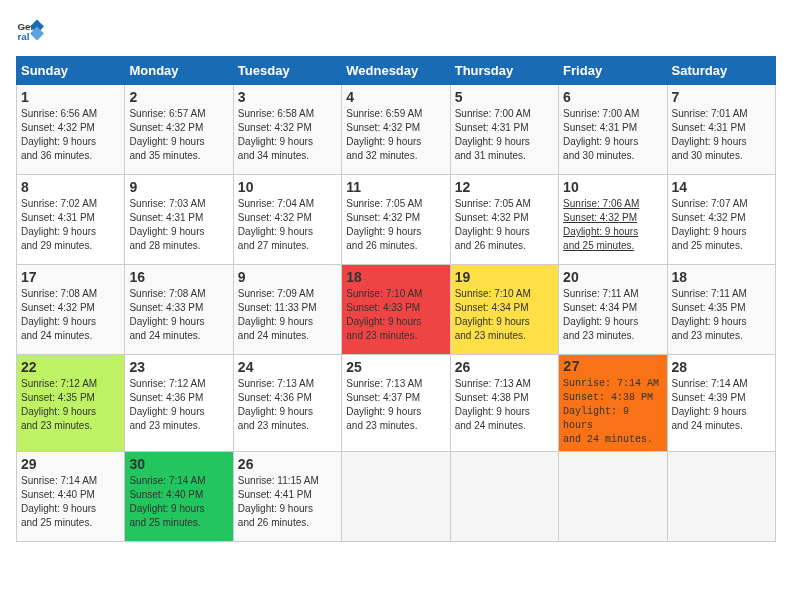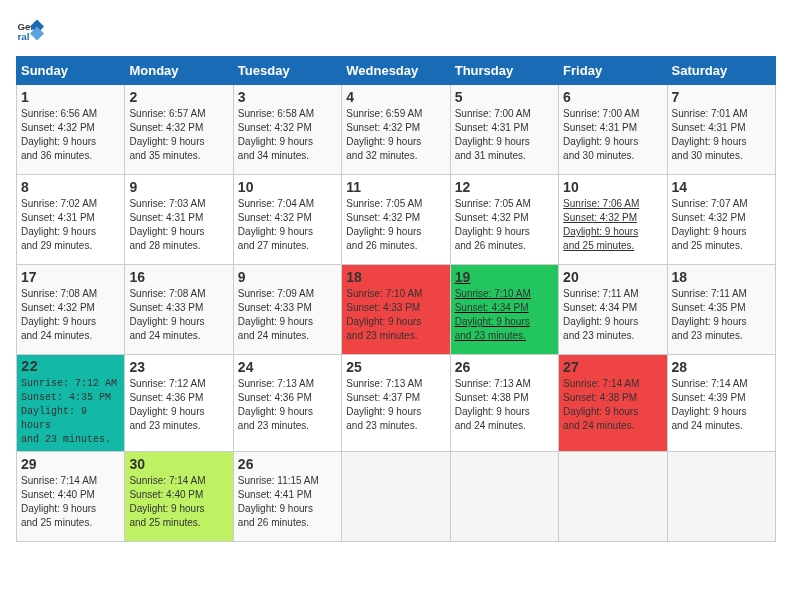--- a/index.html
+++ b/index.html
@@ -228,32 +228,32 @@
         <td style="background: rgb(249, 249, 249);">
           <span class="day-num">16</span>
           <div class="day-info" style="white-space: pre-line;">Sunrise: 7:08 AM
 Sunset: 4:33 PM
 Daylight: 9 hours
 and 24 minutes.</div>
         </td>
         <td style="background: rgb(249, 249, 249);">
           <span class="day-num">9</span>
           <div class="day-info" style="white-space: pre-line;">Sunrise: 7:09 AM
-Sunset: 4:33 PM
+Sunset: 11:33 PM
 Daylight: 9 hours
 and 24 minutes.</div>
         </td>
         <td style="background: #ef4444;">
           <span class="day-num">18</span>
           <div class="day-info" style="white-space: pre-line;">Sunrise: 7:10 AM
 Sunset: 4:33 PM
 Daylight: 9 hours
 and 23 minutes.</div>
         </td>
-        <td style="background: #22c55e; text-decoration: underline;">
+        <td style="background: #fde047;">
           <span class="day-num">19</span>
           <div class="day-info" style="white-space: pre-line;">Sunrise: 7:10 AM
 Sunset: 4:34 PM
 Daylight: 9 hours
 and 23 minutes.</div>
         </td>
         <td style="background: rgb(249, 249, 249);">
           <span class="day-num">20</span>
           <div class="day-info" style="white-space: pre-line;">Sunrise: 7:11 AM
 Sunset: 4:34 PM
@@ -262,21 +262,21 @@
         </td>
         <td style="background: rgb(249, 249, 249);">
           <span class="day-num">18</span>
           <div class="day-info" style="white-space: pre-line;">Sunrise: 7:11 AM
 Sunset: 4:35 PM
 Daylight: 9 hours
 and 23 minutes.</div>
         </td>
       </tr>
       <tr>
-        <td style="background: #14b8a6; font-family: Liberation Mono, monospace;">
+        <td style="background: #bef264;">
           <span class="day-num">22</span>
           <div class="day-info" style="white-space: pre-line;">Sunrise: 7:12 AM
 Sunset: 4:35 PM
 Daylight: 9 hours
 and 23 minutes.</div>
         </td>
         <td style="background: rgb(255, 255, 255);">
           <span class="day-num">23</span>
           <div class="day-info" style="white-space: pre-line;">Sunrise: 7:12 AM
 Sunset: 4:36 PM
@@ -297,21 +297,21 @@
 Daylight: 9 hours
 and 23 minutes.</div>
         </td>
         <td style="background: rgb(255, 255, 255);">
           <span class="day-num">26</span>
           <div class="day-info" style="white-space: pre-line;">Sunrise: 7:13 AM
 Sunset: 4:38 PM
 Daylight: 9 hours
 and 24 minutes.</div>
         </td>
-        <td style="background: #ef4444;">
+        <td style="background: #f97316; font-family: Liberation Mono, monospace;">
           <span class="day-num">27</span>
           <div class="day-info" style="white-space: pre-line;">Sunrise: 7:14 AM
 Sunset: 4:38 PM
 Daylight: 9 hours
 and 24 minutes.</div>
         </td>
         <td style="background: rgb(255, 255, 255);">
           <span class="day-num">28</span>
           <div class="day-info" style="white-space: pre-line;">Sunrise: 7:14 AM
 Sunset: 4:39 PM
@@ -320,21 +320,21 @@
         </td>
       </tr>
       <tr>
         <td style="background: rgb(249, 249, 249);">
           <span class="day-num">29</span>
           <div class="day-info" style="white-space: pre-line;">Sunrise: 7:14 AM
 Sunset: 4:40 PM
 Daylight: 9 hours
 and 25 minutes.</div>
         </td>
-        <td style="background: #bef264;">
+        <td style="background: #22c55e;">
           <span class="day-num">30</span>
           <div class="day-info" style="white-space: pre-line;">Sunrise: 7:14 AM
 Sunset: 4:40 PM
 Daylight: 9 hours
 and 25 minutes.</div>
         </td>
         <td style="background: rgb(249, 249, 249);">
           <span class="day-num">26</span>
           <div class="day-info" style="white-space: pre-line;">Sunrise: 11:15 AM
 Sunset: 4:41 PM

